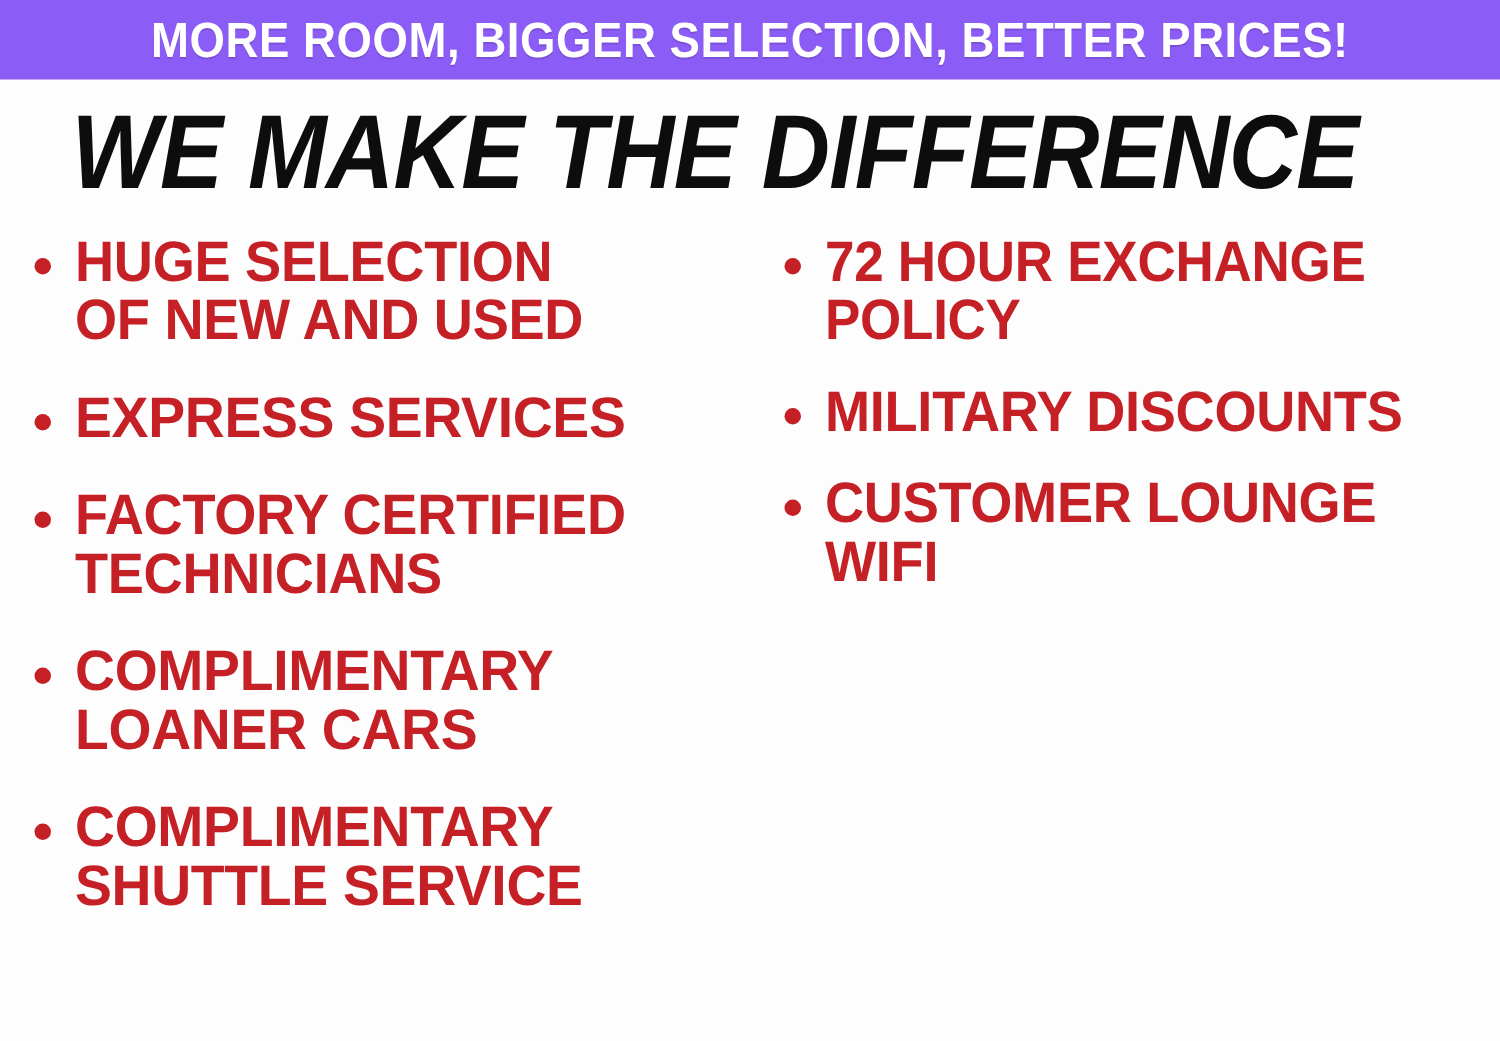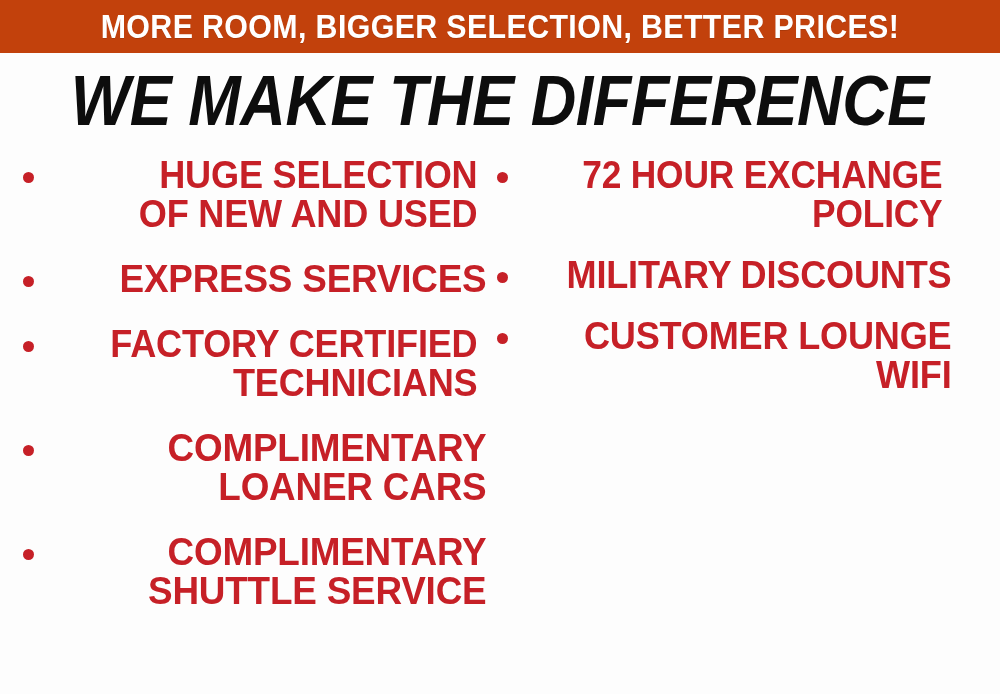--- a/index.html
+++ b/index.html
@@ -19,21 +19,21 @@
     -webkit-font-smoothing: antialiased;
   }
 
   
   .banner {
     position: absolute;
     left: 0;
     top: 0;
     width: 1000px;
     height: 53px;
-    background: #c2410c;
+    background: #8b5cf6;
     display: flex;
     align-items: center;
     justify-content: center;
   }
 
   .banner-text {
     color: #ffffff;
     font-family: "Liberation Sans Narrow", "Liberation Sans", sans-serif;
     font-weight: bold;
     font-size: 33px;
@@ -44,21 +44,21 @@
     transform-origin: center center;
     text-shadow: 0 1px 0 rgba(0,0,0,0.12);
   }
 
   
   .headline {
     position: absolute;
     left: 0;
     top: 66px;
     width: 1000px;
-    text-align: center;
+    text-align: left;
   }
 
   .headline-text {
     display: inline-block;
     color: #0d0d0d;
     font-family: "Liberation Sans", "DejaVu Sans", sans-serif;
     font-weight: bold;
     font-style: italic;
     font-size: 70px;
     line-height: 70px;
@@ -76,33 +76,32 @@
     width: 1000px;
     height: 538px;
   }
 
   .col {
     position: absolute;
     top: 0;
   }
 
   .col-left  { left: 14px;  width: 486px; }
-  .col-right { left: 488px; width: 486px; }
+  .col-right { left: 514px; width: 486px; }
 
   .bullet-item {
     position: relative;
     display: block;
     padding-left: 36px;
     color: #c62027;
     font-family: "Liberation Sans", "DejaVu Sans", sans-serif;
     font-weight: bold;
     font-size: 38px;
     line-height: 39px;
     letter-spacing: -0.2px;
-    text-align: right;
   }
 
   .col-left  .bullet-item { margin-bottom: 26px; }
   .col-right .bullet-item { margin-bottom: 22px; }
 
   .bullet-dot {
     position: absolute;
     left: 9px;
     top: 16px;
     width: 11px;

